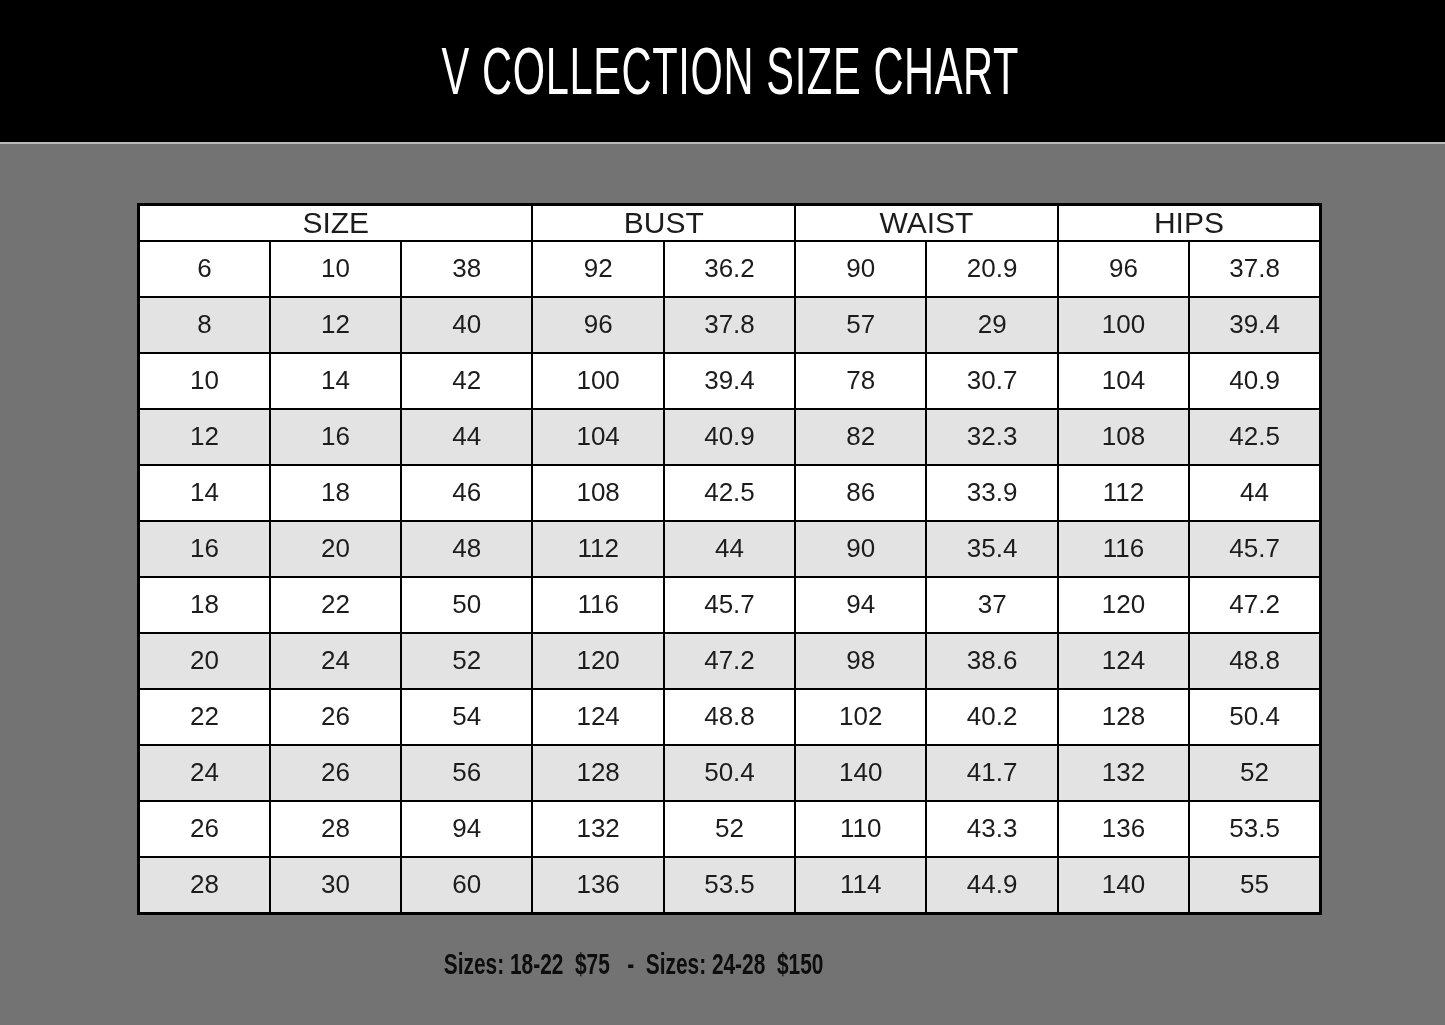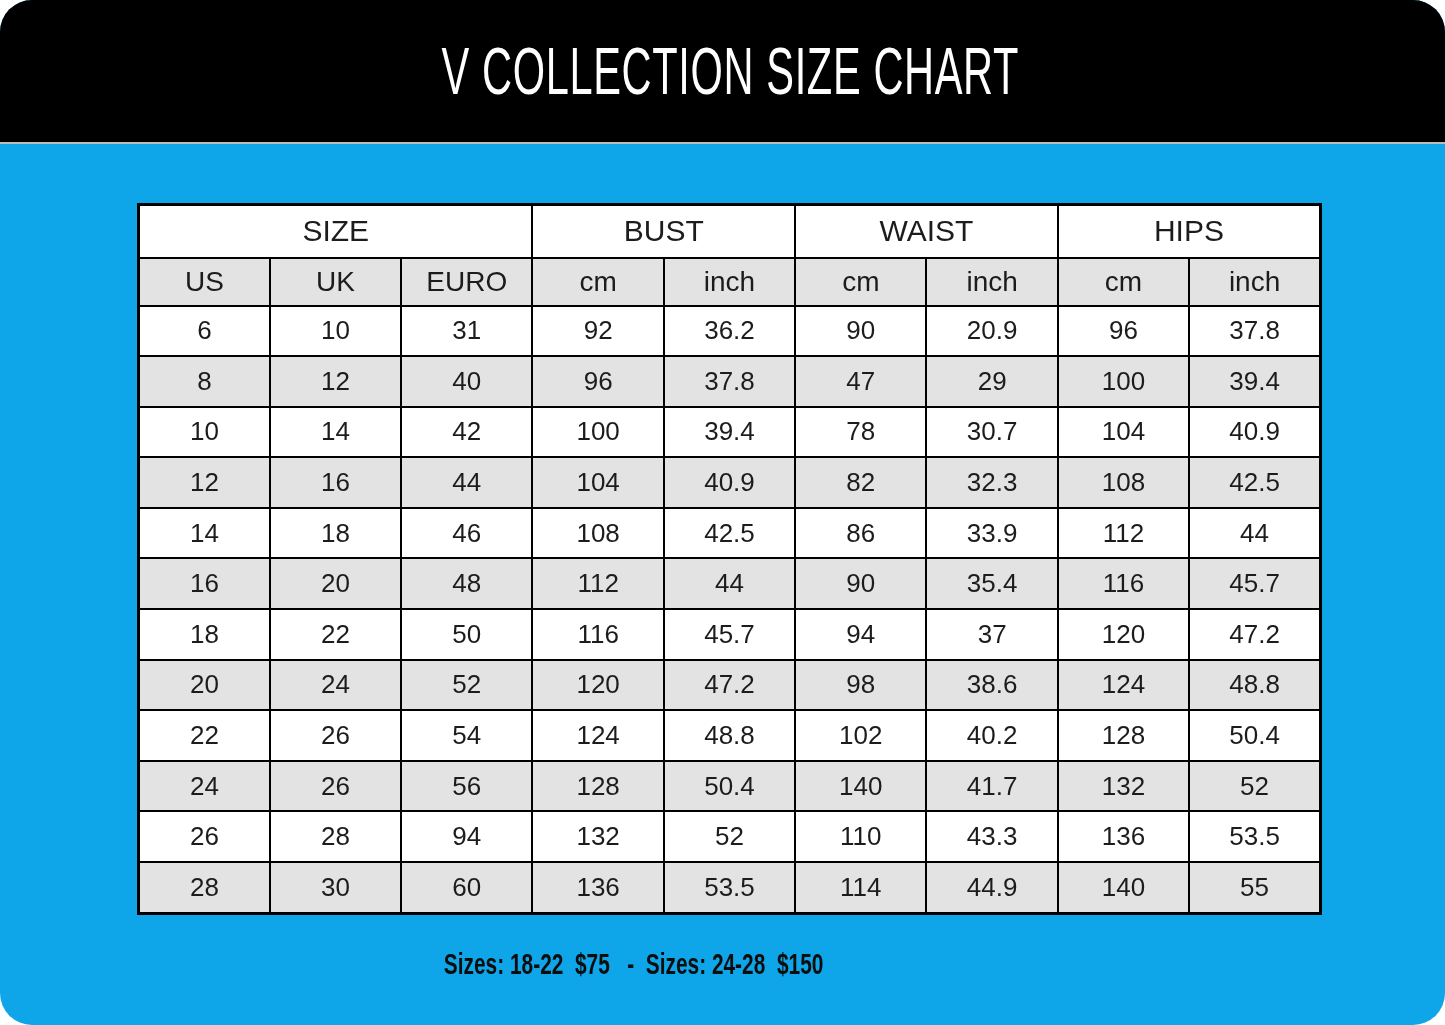--- a/index.html
+++ b/index.html
@@ -12,23 +12,22 @@
   html, body {
     margin: 0;
     padding: 0;
     background: #ffffff;
     font-family: "Liberation Sans", sans-serif;
   }
   .page {
     position: relative;
     width: 1445px;
     height: 1025px;
-    background: #0ea5e9;
+    background: #737373;
     overflow: hidden;
-    border-radius: 32px;
   }
   
   .banner {
     position: absolute;
     top: 0; left: 0;
     width: 1445px;
     height: 144px;
     background: var(--banner-bg);
     display: flex;
     align-items: center;
@@ -62,21 +61,21 @@
     border: 2px solid var(--border);
     text-align: center;
     vertical-align: middle;
     color: #1c1c1c;
     padding: 0;
     overflow: hidden;
     white-space: nowrap;
   }
   table.size-table { border: 3px solid var(--border); }
   .size-table thead tr.group-row th {
-    height: 53px;
+    height: 36px;
     font-size: 30px;
     font-weight: 400;
     background: #ffffff;
   }
   .size-table thead tr.sub-row th {
     height: 48px;
     font-size: 28px;
     font-weight: 400;
     background: var(--stripe);
   }
@@ -134,51 +133,40 @@
   </div>
 
   <table class="size-table">
     <thead>
       <tr class="group-row">
         <th colspan="3">SIZE</th>
         <th colspan="2">BUST</th>
         <th colspan="2">WAIST</th>
         <th colspan="2">HIPS</th>
       </tr>
-      <tr class="sub-row">
-        <th>US</th>
-        <th>UK</th>
-        <th>EURO</th>
-        <th>cm</th>
-        <th>inch</th>
-        <th>cm</th>
-        <th>inch</th>
-        <th>cm</th>
-        <th>inch</th>
-      </tr>
     </thead>
     <tbody id="size-table-body">
         <tr>
           <td>6</td>
           <td>10</td>
-          <td>31</td>
+          <td>38</td>
           <td>92</td>
           <td>36.2</td>
           <td>90</td>
           <td>20.9</td>
           <td>96</td>
           <td>37.8</td>
         </tr>
         <tr>
           <td>8</td>
           <td>12</td>
           <td>40</td>
           <td>96</td>
           <td>37.8</td>
-          <td>47</td>
+          <td>57</td>
           <td>29</td>
           <td>100</td>
           <td>39.4</td>
         </tr>
         <tr>
           <td>10</td>
           <td>14</td>
           <td>42</td>
           <td>100</td>
           <td>39.4</td>

